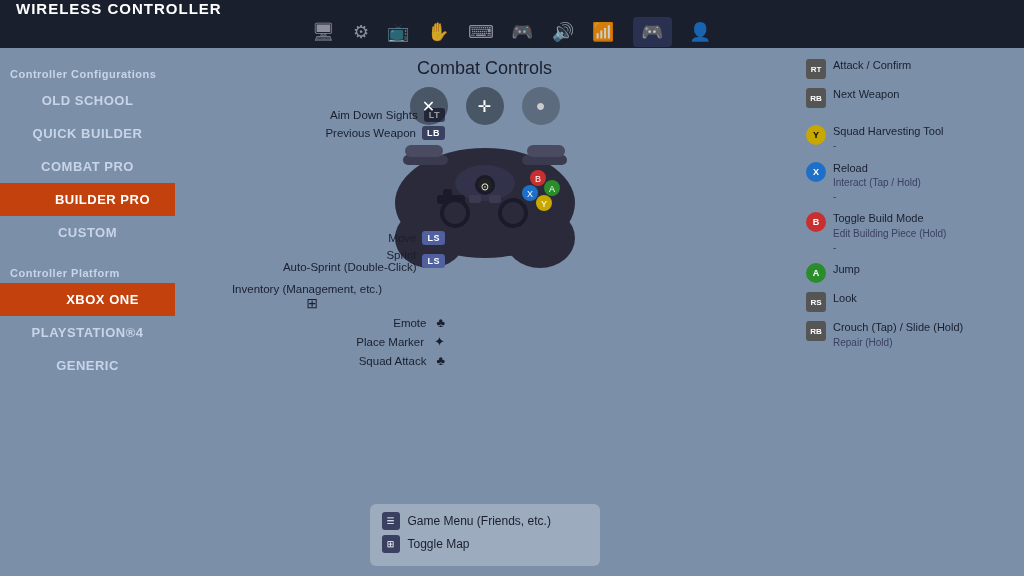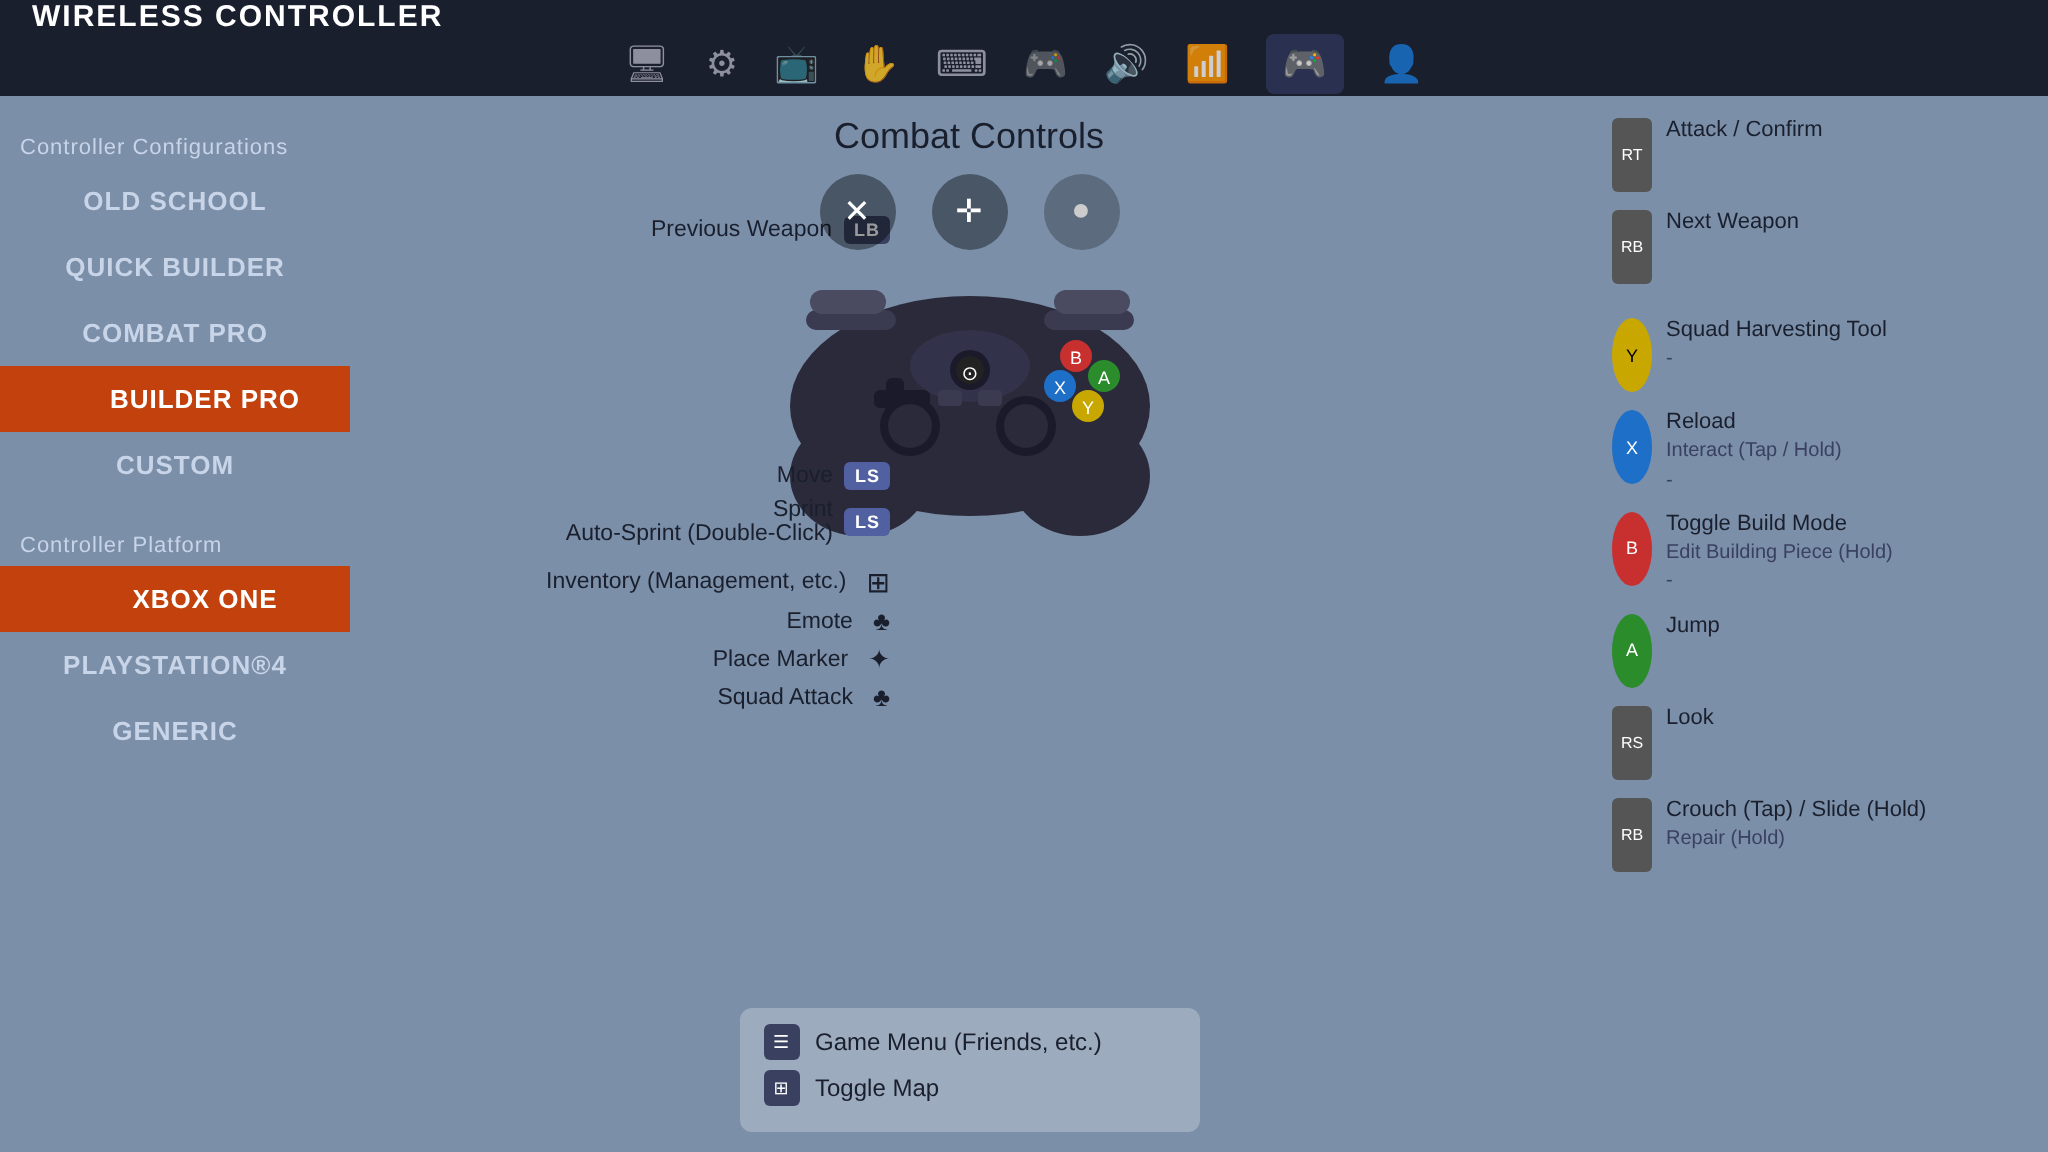--- a/index.html
+++ b/index.html
@@ -57,21 +57,21 @@
     
     #sidebar {
       width: 175px;
       background: transparent;
       padding: 12px 0;
       flex-shrink: 0;
     }
     .sidebar-section-label {
       color: #c8d4e8;
       font-size: 11px;
-      font-weight: normal;
+      font-weight: bold;
       padding: 8px 10px 4px 10px;
       letter-spacing: 0.5px;
     }
     .sidebar-item {
       display: flex;
       align-items: center;
       justify-content: center;
       padding: 9px 10px;
       font-size: 13px;
       font-weight: bold;
@@ -156,27 +156,27 @@
     }
 
     
     .right-action {
       display: flex;
       align-items: flex-start;
       margin-bottom: 8px;
     }
     .action-badge {
       width: 20px;
-      height: 37px;
+      height: 20px;
       border-radius: 50%;
       display: flex;
       align-items: center;
       justify-content: center;
       font-size: 9px;
-      font-weight: normal;
+      font-weight: bold;
       flex-shrink: 0;
       margin-right: 7px;
       margin-top: 1px;
     }
     .badge-rt { background: #555; color: #fff; font-size: 8px; border-radius: 3px; }
     .badge-rb { background: #555; color: #fff; font-size: 8px; border-radius: 3px; }
     .badge-y { background: #c8a800; color: #000; }
     .badge-x { background: #1e6fc8; color: #fff; }
     .badge-b { background: #c83030; color: #fff; }
     .badge-a { background: #2a8c2a; color: #fff; }
@@ -253,20 +253,24 @@
     <div class="sidebar-section-label" style="margin-top:10px;">Controller Platform</div>
     <div class="sidebar-item active">XBOX ONE</div>
     <div class="sidebar-item">PLAYSTATION®4</div>
     <div class="sidebar-item">GENERIC</div>
   </div>
 
   <div id="center" style="position:relative;">
 
     <div style="position:absolute; left:0; top:60px; width:270px;">
       <div class="control-row">
+        <span class="control-label">Aim Down Sights</span>
+        <span class="trigger-badge">LT</span>
+      </div>
+      <div class="control-row">
         <span class="control-label">Previous Weapon</span>
         <span class="trigger-badge">LB</span>
       </div>
     </div>
 
     <div style="position:absolute; left:50%; top:10px; transform:translateX(-50%); width:220px; text-align:center;">
       <div class="combat-title">Combat Controls</div>
 
       <div class="button-icons-row">
         <div class="btn-icon active-btn">✕</div>
@@ -323,21 +327,21 @@
 
     <div style="position:absolute; left:0; top:155px; width:270px;margin-top:28px;">
       <div class="control-row">
         <span class="control-label">Move</span>
         <span class="trigger-badge" style="background:#5060a0;">LS</span>
       </div>
       <div class="control-row" style="margin-top:4px;">
         <span class="control-label">Sprint<br>Auto-Sprint (Double-Click)</span>
         <span class="trigger-badge" style="background:#5060a0;">LS</span>
       </div>
-      <div class="control-row" style="margin-top:10px;">
+      <div class="control-row" style="margin-top:10px;flex-direction:column;">
         <span class="control-label">Inventory (Management, etc.)</span>
         <span style="font-size:14px; margin-left:4px;">⊞</span>
       </div>
       <div class="control-row">
         <span class="control-label">Emote</span>
         <span style="font-size:13px; margin-left:4px;">♣</span>
       </div>
       <div class="control-row">
         <span class="control-label">Place Marker</span>
         <span style="font-size:13px; margin-left:4px;">✦</span>

